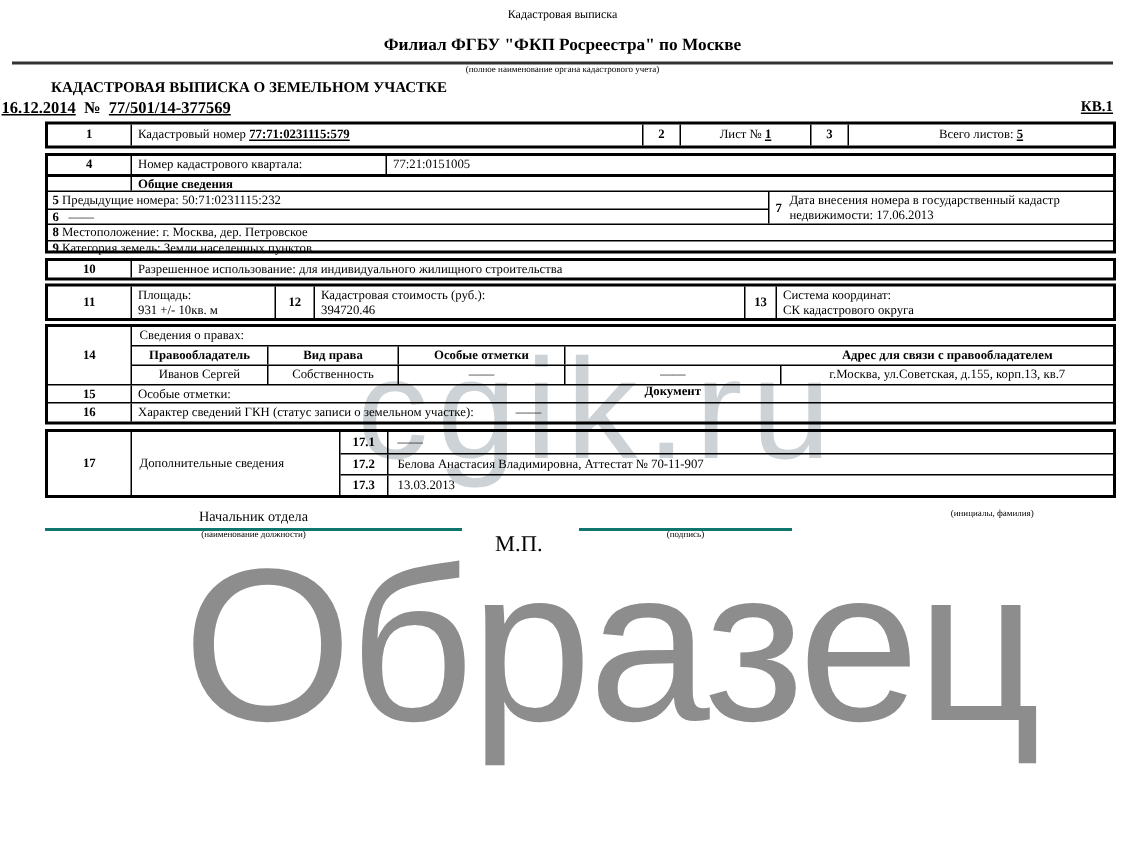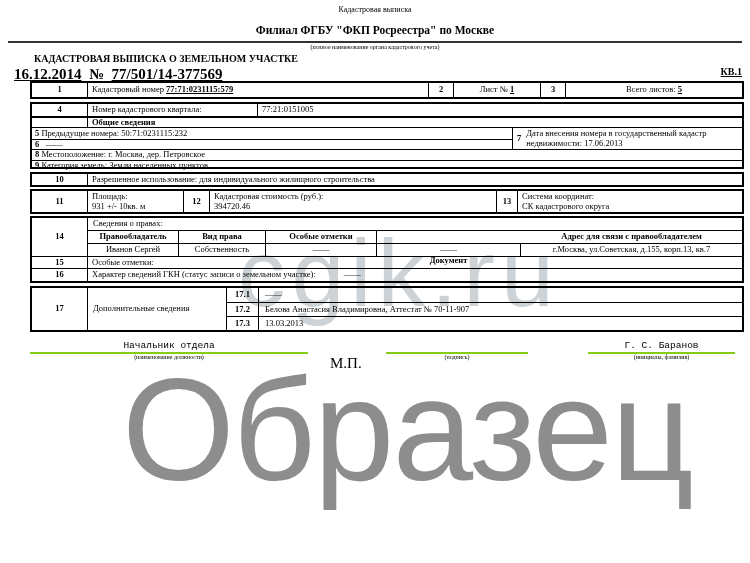--- a/index.html
+++ b/index.html
@@ -19,37 +19,37 @@
   .stack{box-sizing:border-box;padding:1px 4px;display:block;}
   .bt{border-top:1px solid #000;}
   .bt2{border-top:2px solid #000;}
   .br{border-right:1px solid #000;}
   .bl{border-left:1px solid #000;}
   .cc{justify-content:center;text-align:center;}
   .wm-site{position:absolute;z-index:1;font-family:"Liberation Sans",sans-serif;
            color:#ccd2d5;font-size:95px;letter-spacing:6px;line-height:1;}
   .wm-sample{position:absolute;z-index:6;font-family:"Liberation Sans",sans-serif;
              color:#8d8d8d;font-size:145px;line-height:1;letter-spacing:-2px;}
-  .sigline{border-bottom:2px solid #84cc16;font-family:Liberation Mono, monospace;}
+  .sigline{border-bottom:2px solid #0f766e;}
   .hdr-rule{position:absolute;left:8px;right:8px;top:41px;border-top:2px solid #333;z-index:2;}
 </style>
 </head>
 <body>
 
 <div class="page">
 
   <div class="wm-site" style="left:238px;top:226px;">cgik.ru</div>
 
   <div class="abs c" style="left:0;right:0;top:5px;font-size:8px;z-index:2;">Кадастровая выписка</div>
   <div class="abs c b" style="left:0;right:0;top:24px;font-size:11.5px;z-index:2;">Филиал ФГБУ "ФКП Росреестра" по Москве</div>
   <div class="hdr-rule"></div>
   <div class="abs c cap" style="left:0;right:0;top:44px;z-index:2;">(полное наименование органа кадастрового учета)</div>
 
   <div class="abs b" style="left:14px;top:53px;font-size:10px;z-index:2;margin-left:20px;">КАДАСТРОВАЯ ВЫПИСКА О ЗЕМЕЛЬНОМ УЧАСТКЕ</div>
-  <div class="abs b" style="left:14px;top:66px;font-size:15px;z-index:2;">
+  <div class="abs b" style="left:1px;top:66px;font-size:11px;z-index:2;">
     <span class="u">16.12.2014</span>&nbsp;
     <span>№</span>&nbsp;
     <span class="u">77/501/14-377569</span>
   </div>
   <div class="abs b" style="right:8px;top:66px;font-size:10px;z-index:2;text-decoration:underline;">КВ.1</div>
 
   <div class="blk row" style="left:30px;top:81px;width:714px;height:18px;">
     <div class="nc">1</div>
     <div class="cell" style="flex:0 0 340px;">
       <span>Кадастровый номер</span>&nbsp;
@@ -182,19 +182,18 @@
   <div class="abs" style="left:30px;top:340px;width:278px;z-index:2;">
     <div class="c sigline" style="font-size:9.5px;height:12px;">Начальник отдела</div>
     <div class="c cap">(наименование должности)</div>
   </div>
   <div class="abs" style="left:330px;top:355px;font-size:15px;z-index:2;">М.П.</div>
   <div class="abs" style="left:386px;top:340px;width:142px;z-index:2;">
     <div class="sigline" style="height:12px;"></div>
     <div class="c cap">(подпись)</div>
   </div>
   <div class="abs" style="left:588px;top:340px;width:147px;z-index:2;">
-    <div class="c sigline" style="font-size:9.5px;height:12px;">Г. С. Баранов</div>
     <div class="c cap">(инициалы, фамилия)</div>
   </div>
 
   <div class="wm-sample" style="left:122px;top:358px;">Образец</div>
 
 </div>
 
 </body></html>

